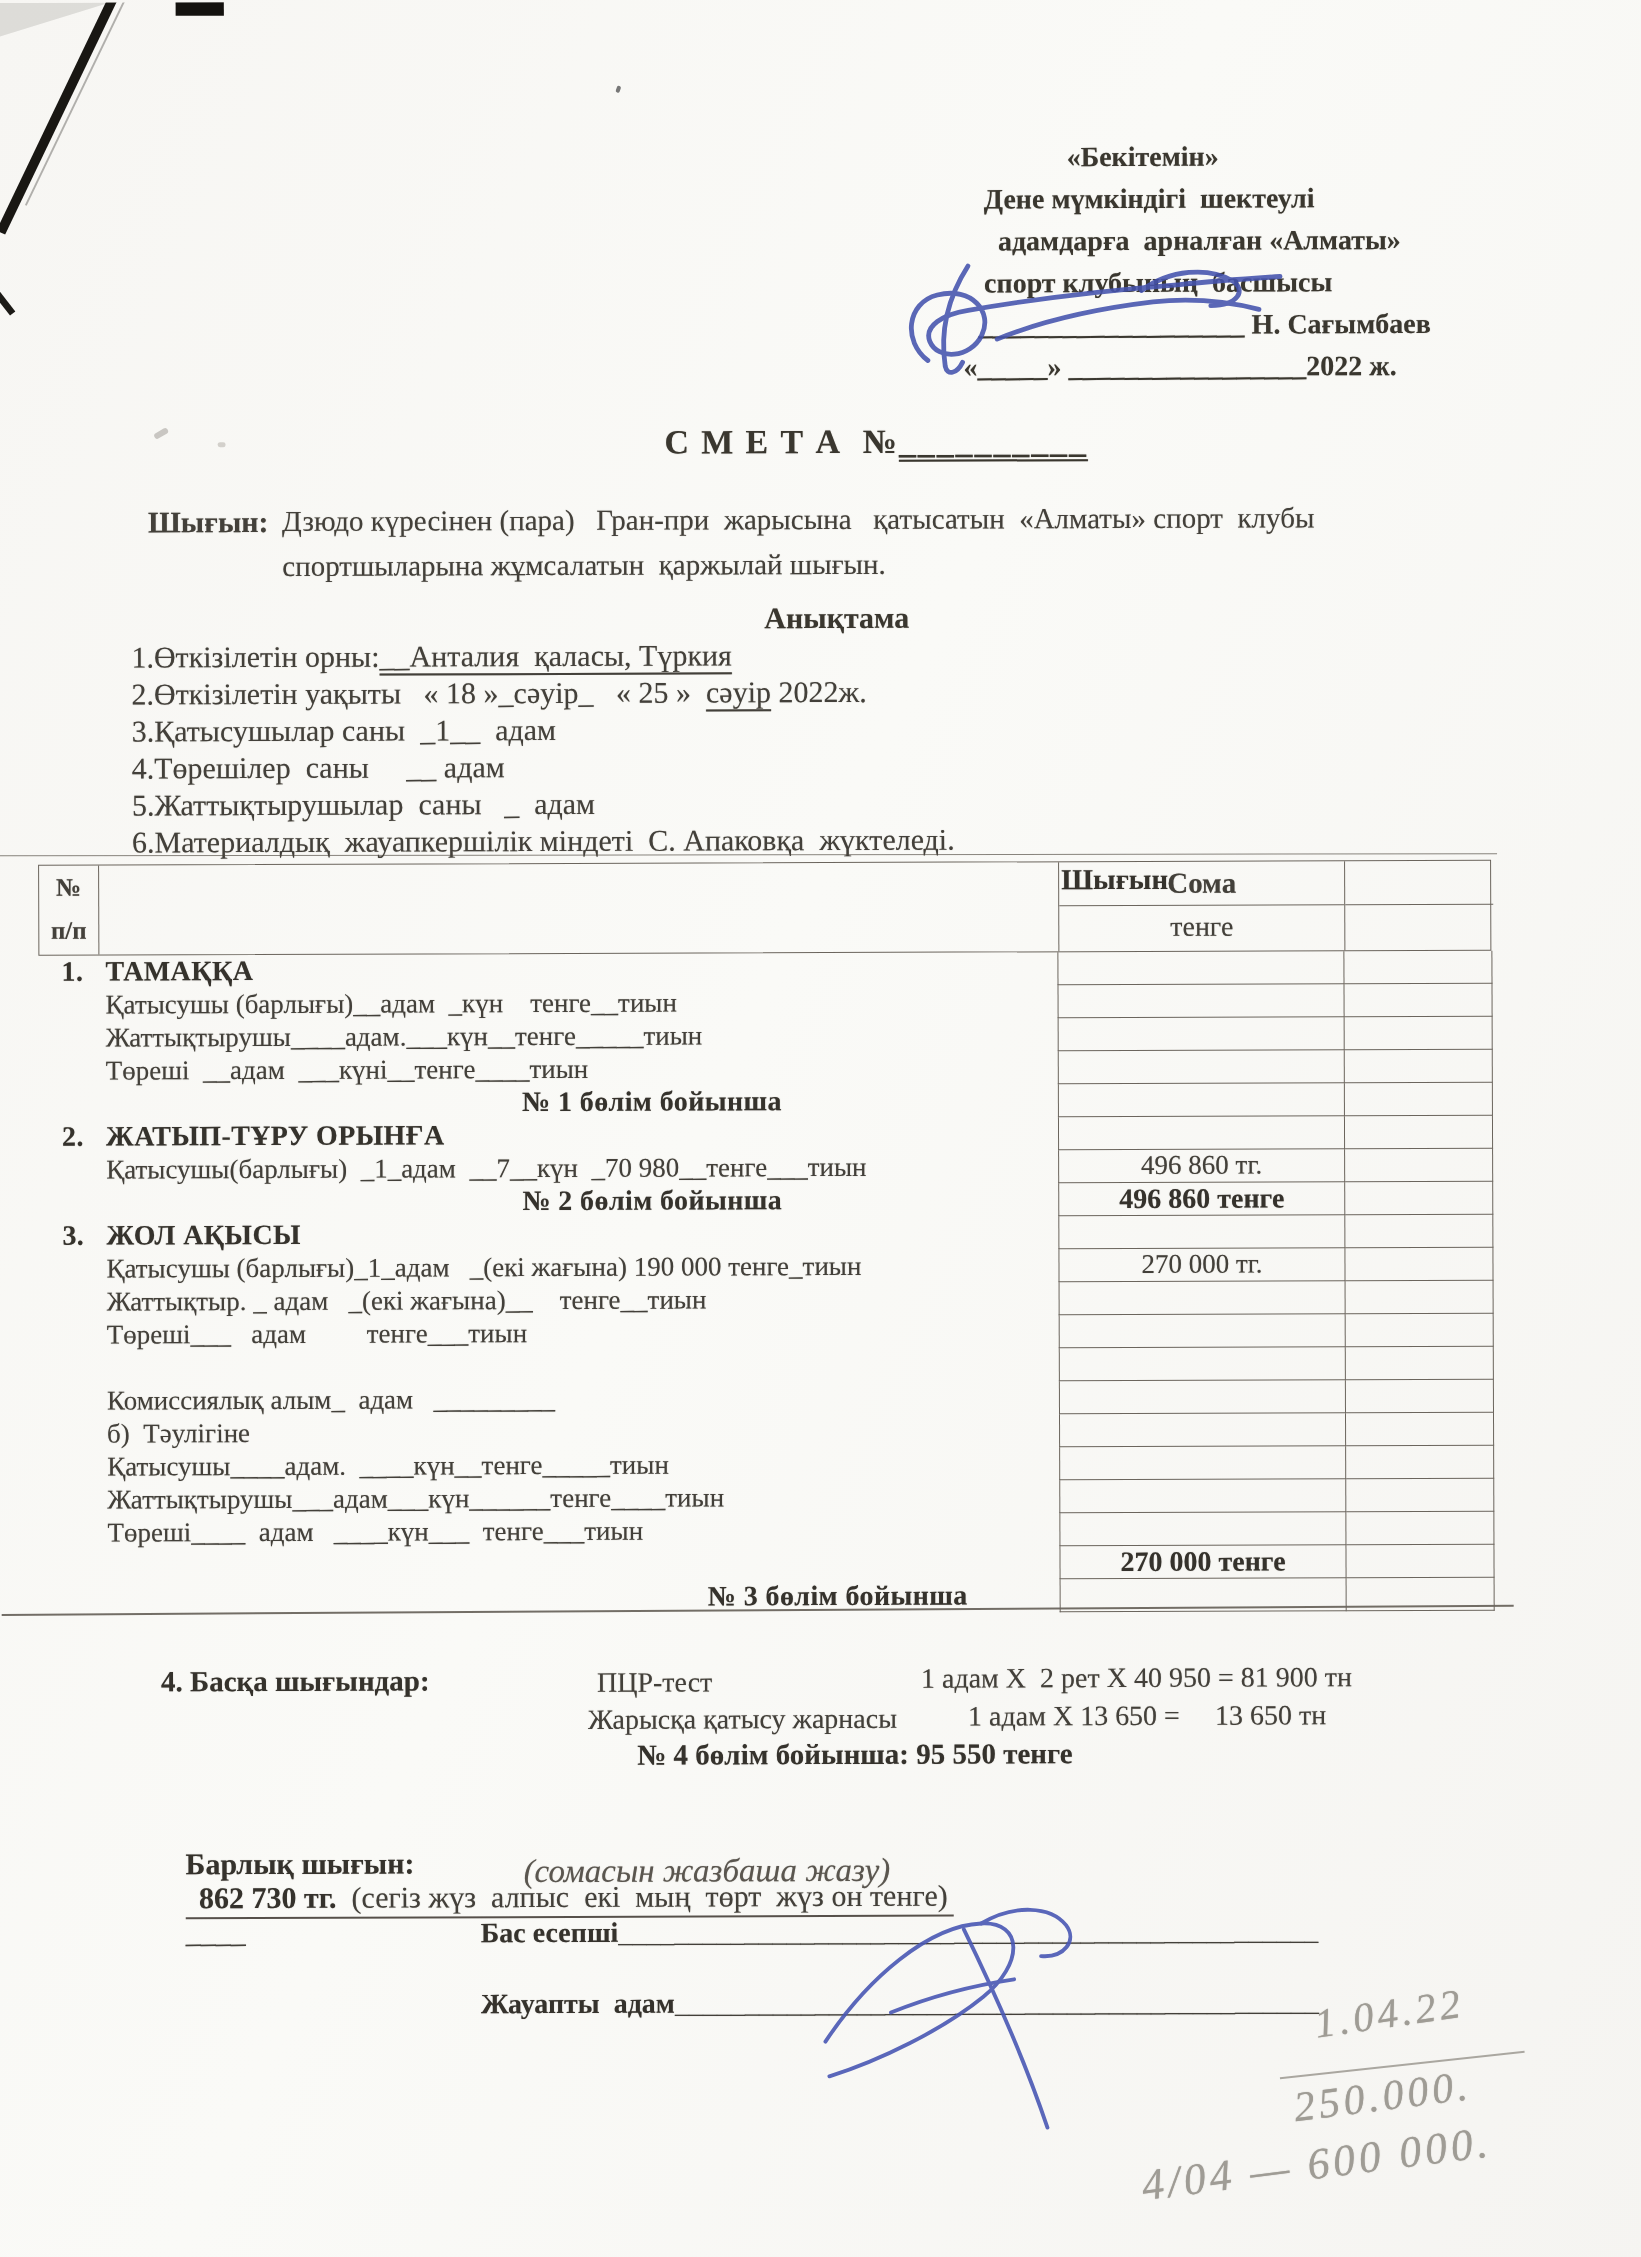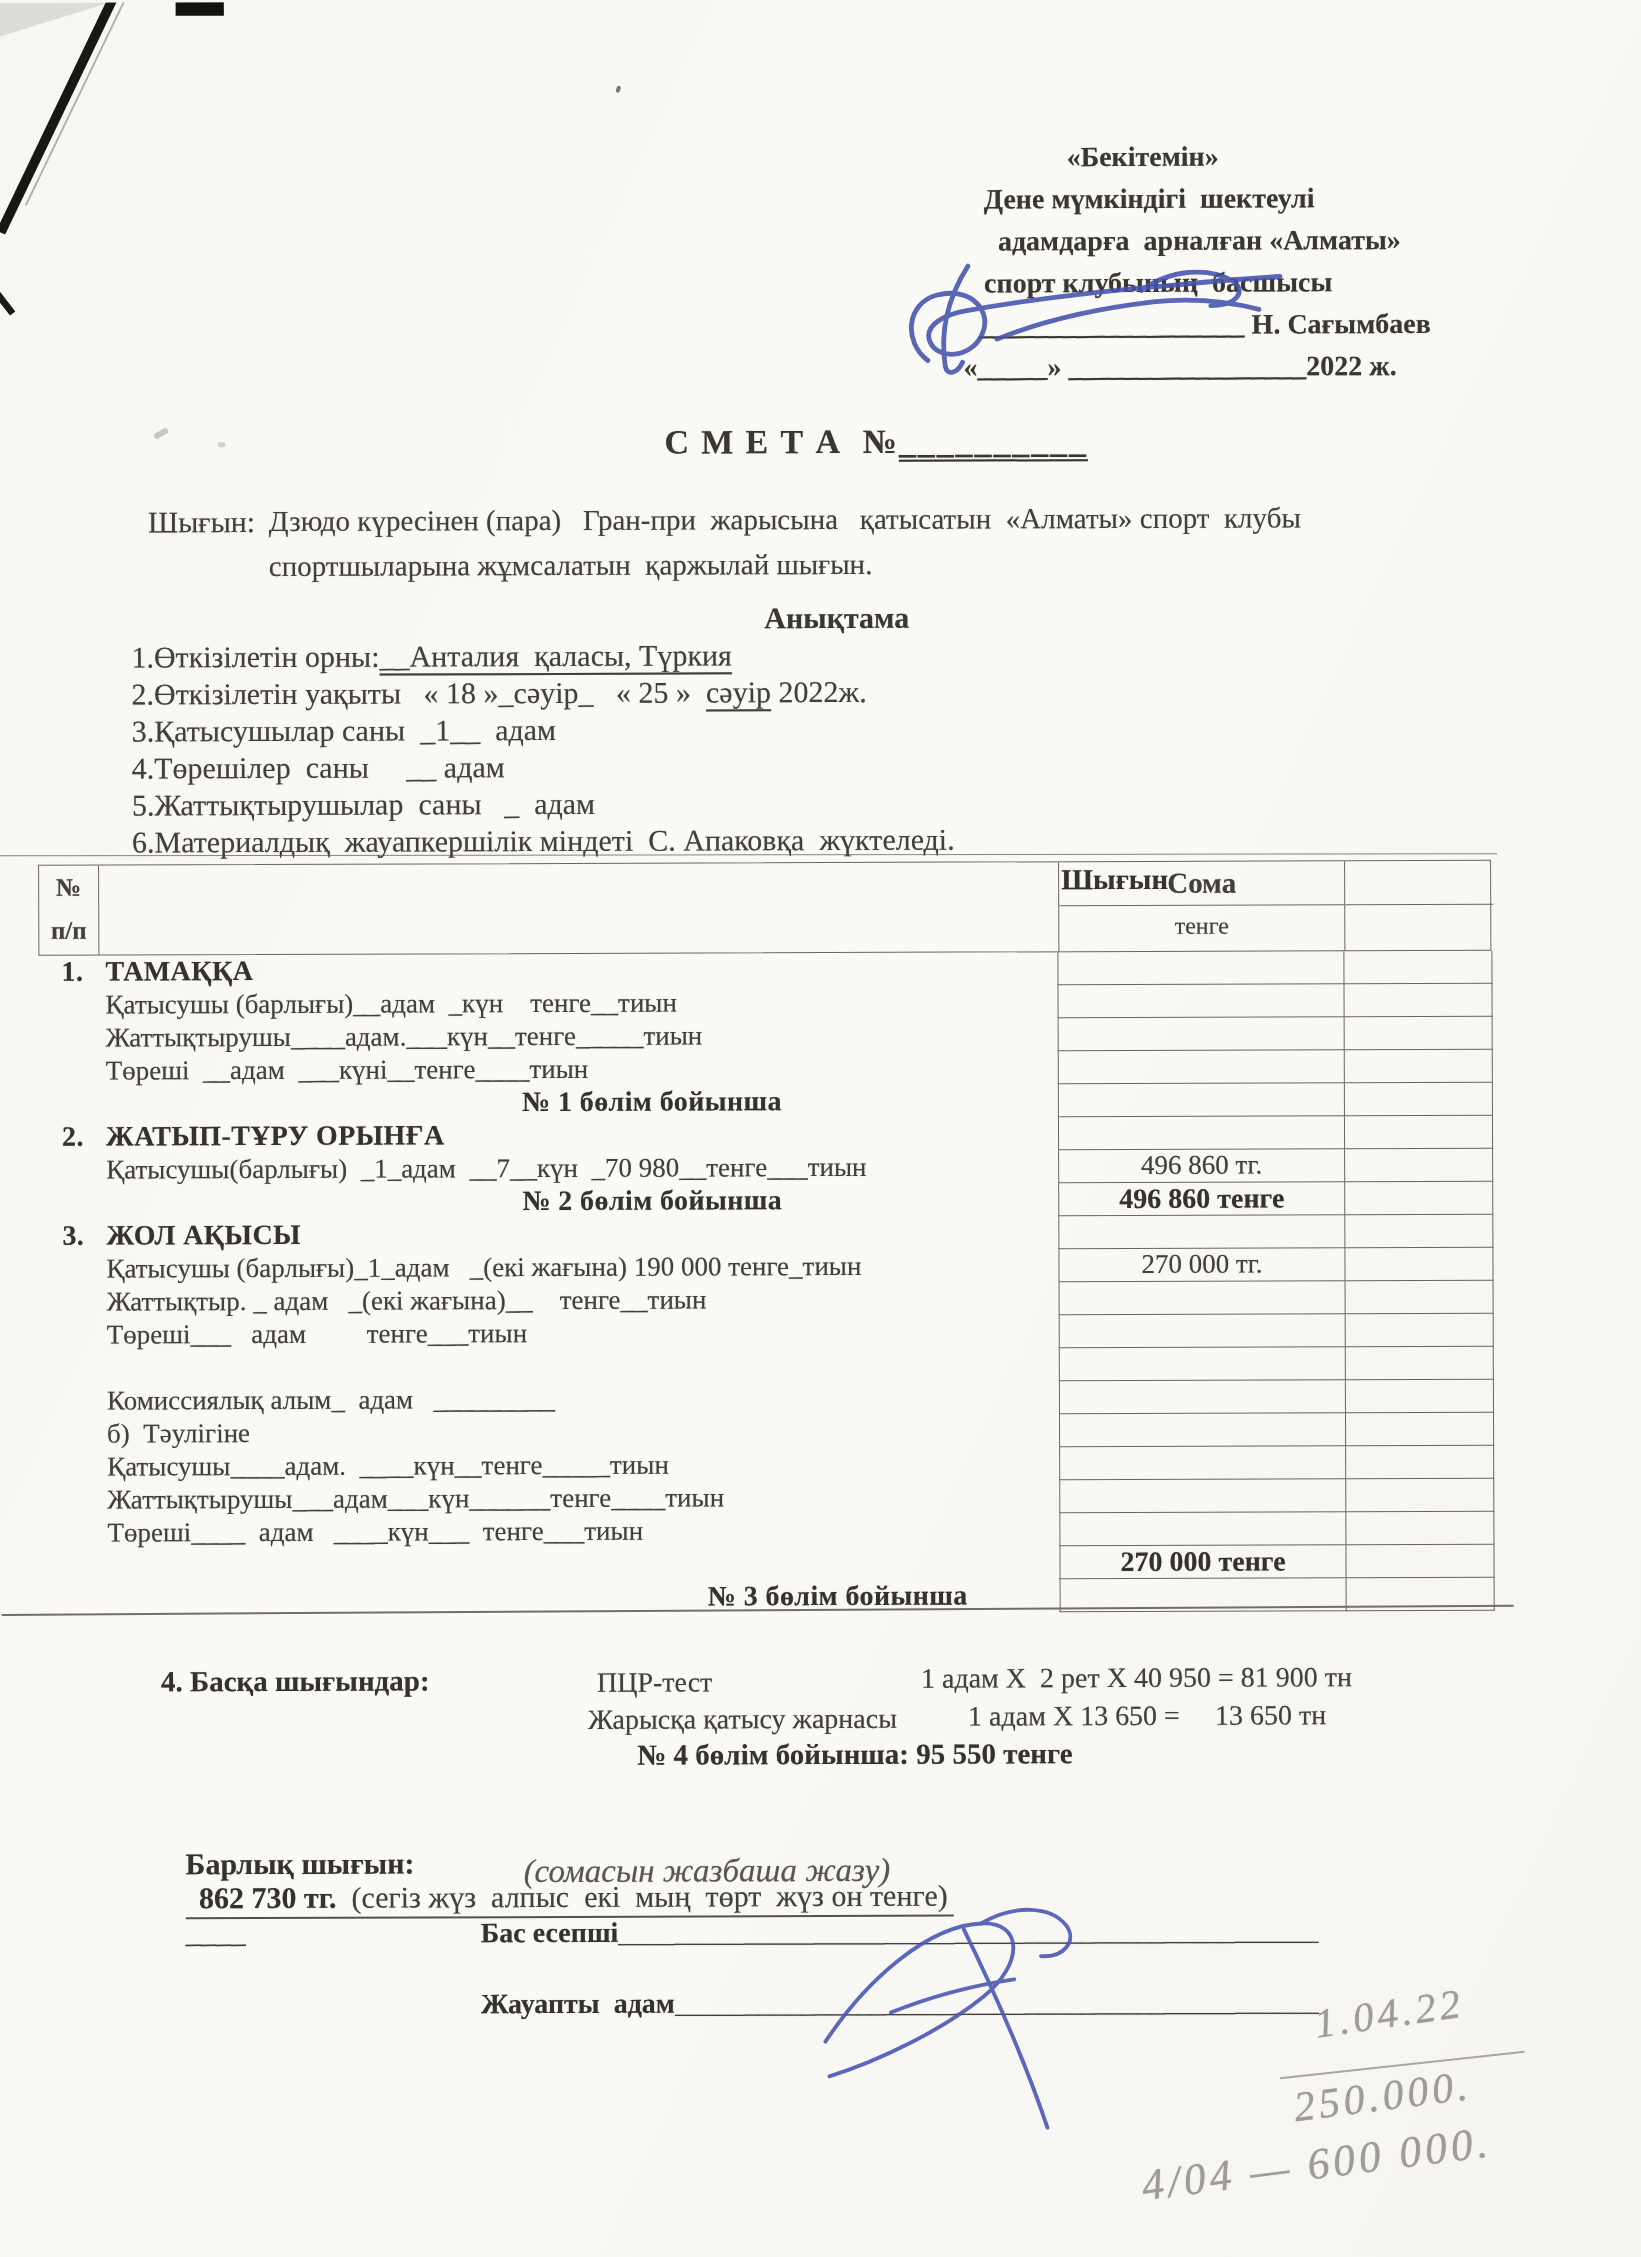--- a/index.html
+++ b/index.html
@@ -16,36 +16,36 @@
   .approval .l0{padding-left:104px;}
   .approval .l1{padding-left:21px;}
   .approval .l2{padding-left:35px;}
   .approval .l3{padding-left:21px;}
   .approval .l4{padding-left:15.4px;}
 
   
   .smeta{left:618px;top:423px;width:521px;text-align:center;font-size:34px;font-weight:bold;letter-spacing:1.9px;color:#3a372f;}
 
   .purpose{left:150px;top:497px;display:flex;font-size:29px;line-height:45px;}
-  .purpose .lbl{font-weight:normal;font-size:30px;margin-right:13.5px;}
+  .purpose .lbl{font-weight:bold;font-size:30px;margin-right:13.5px;}
   .ref-head{left:0;right:0;top:601px;text-align:center;font-size:30px;font-weight:bold;color:#3a372f;}
   .ref-list{left:133px;top:636px;font-size:30px;line-height:37px;}
   .tbl-head{left:966px;top:864px;width:203px;text-align:right;font-size:29px;font-weight:bold;color:#35322c;}
 
   .scanlineA{left:0;top:854px;width:1498px;border-top:1.9px solid rgba(76,69,60,.65);transform:rotate(.12deg);}
   .scanlineB{left:0;top:1609px;width:1512px;border-top:2.3px solid rgba(70,63,54,.75);transform:rotate(-.15deg);}
 
   
   .etable{left:39px;top:862px;width:1453px;}
   .thead{display:grid;grid-template-columns:60px 959px 287px 148px;height:89px;
          border-top:1.9px solid #6b655d;border-bottom:1.9px solid #6b655d;border-left:1.9px solid #6b655d;border-right:1.9px solid #6b655d;}
   .h-no{border-right:1.5px solid #6b655d;text-align:center;font-weight:bold;font-size:25px;line-height:43px;}
   .h-sum{border-left:1.5px solid #6b655d;border-right:1.5px solid #6b655d;text-align:center;}
   .h-sum .r1{height:43px;line-height:42px;font-size:29px;font-weight:bold;border-bottom:1.4px solid #6b655d;}
-  .h-sum .r2{height:43px;line-height:41px;font-size:24px;}
+  .h-sum .r2{height:43px;line-height:41px;font-size:28px;}
   .h-x .r1{height:43px;border-bottom:1.4px solid #6b655d;}
   .tbody{}
   .trow{display:grid;grid-template-columns:60px 959px 287px 148px;height:33px;}
   .c-desc{grid-column:1 / span 2;padding-left:23px;font-size:27px;line-height:32px;overflow:visible;}
   .rno{display:inline-block;width:44px;font-size:27px;}
   .c-sum{border-left:1.5px solid #6b655d;border-right:1.5px solid #6b655d;border-bottom:1.4px solid #6b655d;text-align:center;font-size:27px;line-height:31px;}
   .c-x{border-bottom:1.4px solid #6b655d;border-right:1.5px solid #6b655d;}
   .bold-row .rtext,.bold-row .rno{font-weight:bold;font-size:28px;color:#35322c;letter-spacing:0.4px;}
   .ralign1 .c-desc{text-align:right;padding-right:276px;}
   .ralign2 .c-desc{text-align:right;padding-right:92px;}

